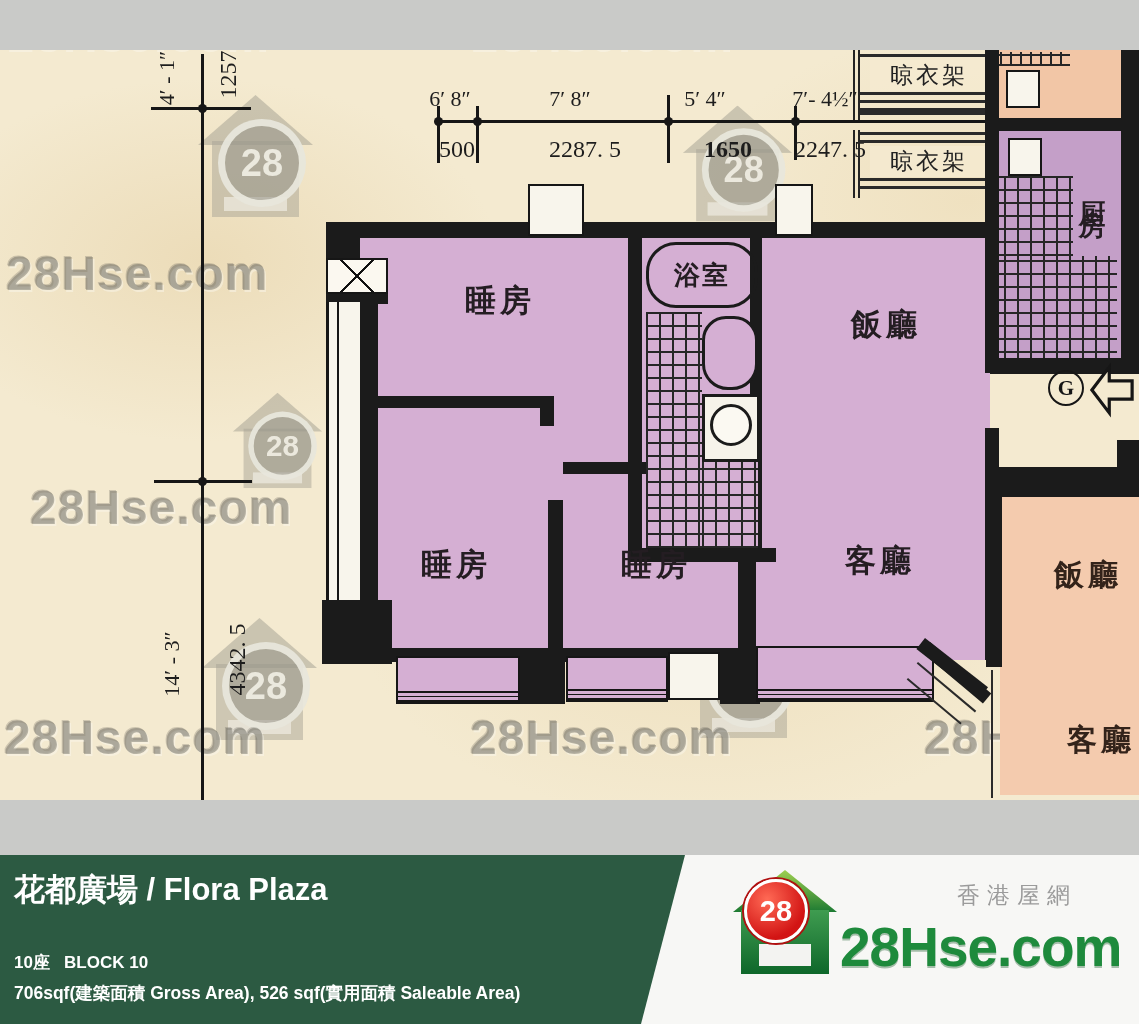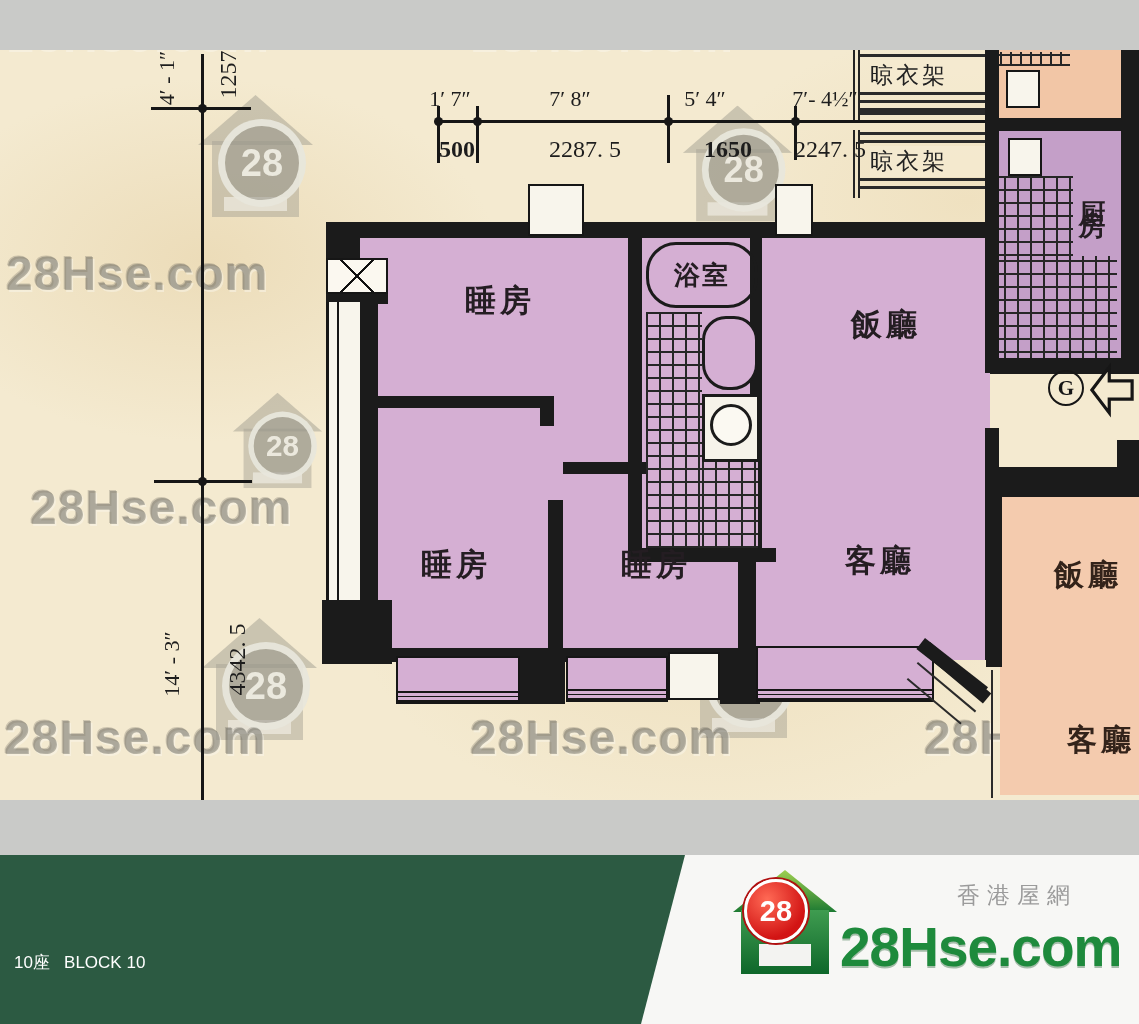--- a/index.html
+++ b/index.html
@@ -45,21 +45,21 @@
     background:rgba(168,164,150,.55);clip-path:polygon(50% 0,100% 100%,0 100%);}
   .wm-body{position:absolute;left:14px;top:46px;width:87px;height:76px;background:rgba(168,164,150,.5);}
   .wm-slot{position:absolute;left:26px;top:102px;width:63px;height:14px;background:rgba(242,240,230,.65);}
   .wm-ring{position:absolute;left:20px;top:24px;width:74px;height:74px;border-radius:50%;
     border:7px solid rgba(240,238,228,.85);background:rgba(150,147,136,.55);
     display:flex;align-items:center;justify-content:center;
     font-family:"Liberation Sans",sans-serif;font-weight:bold;font-size:38px;color:rgba(242,240,230,.9);}
   
   .rack{position:absolute;border-left:7px double #242424;}
   .rline{position:absolute;left:0;right:0;height:2.5px;background:#2a2a2a;}
-  .racklbl{position:absolute;left:10px;right:4px;font-size:23px;color:#222;
+  .racklbl{position:absolute;left:10px;right:4px;text-align:center;font-size:23px;color:#222;
     background:rgba(244,234,208,.85);letter-spacing:3px;white-space:nowrap;}
   
   .xbox{position:absolute;background:
     linear-gradient(45deg,transparent calc(50% - 1.3px),#111 calc(50% - 1.3px) calc(50% + 1.3px),transparent calc(50% + 1.3px)),
     linear-gradient(-45deg,transparent calc(50% - 1.3px),#111 calc(50% - 1.3px) calc(50% + 1.3px),transparent calc(50% + 1.3px)),
     #fbf8f0;border:2.5px solid #161616;box-sizing:border-box;}
   
   .bay{position:absolute;background:#d5afd3;border:2.5px solid #161616;box-sizing:border-box;}
   .baylines{position:absolute;left:0;right:0;bottom:0;height:11px;
     background:repeating-linear-gradient(0deg,#161616 0 1.6px,transparent 1.6px 4.5px);}
@@ -153,25 +153,25 @@
 
     <div class="dimline" style="left:438px;top:70px;width:562px;height:2.5px;"></div>
     <div class="dimline" style="left:437px;top:56px;width:2.5px;height:57px;"></div>
     <div class="dimline" style="left:476px;top:56px;width:2.5px;height:57px;"></div>
     <div class="dimline" style="left:667px;top:45px;width:2.5px;height:68px;"></div>
     <div class="dimline" style="left:794px;top:56px;width:2.5px;height:54px;"></div>
     <div class="dot" style="left:434px;top:67px;"></div>
     <div class="dot" style="left:473px;top:67px;"></div>
     <div class="dot" style="left:664px;top:67px;"></div>
     <div class="dot" style="left:791px;top:67px;"></div>
-    <div class="dimtext" style="left:405px;top:36px;width:90px;">1′ 7″</div>
+    <div class="dimtext" style="left:405px;top:36px;width:90px;">6′ 8″</div>
     <div class="dimtext" style="left:525px;top:36px;width:90px;">7′ 8″</div>
     <div class="dimtext" style="left:660px;top:36px;width:90px;">5′ 4″</div>
     <div class="dimtext" style="left:770px;top:36px;width:110px;">7′- 4½″</div>
-    <div class="dimtext mm" style="left:431px;top:86px;width:52px;font-weight:bold;">500</div>
+    <div class="dimtext mm" style="left:431px;top:86px;width:52px;">500</div>
     <div class="dimtext mm" style="left:535px;top:86px;width:100px;">2287. 5</div>
     <div class="dimtext mm" style="left:678px;top:86px;width:100px;font-weight:bold;">1650</div>
     <div class="dimtext mm" style="left:780px;top:86px;width:100px;">2247. 5</div>
 
     <div class="dimline" style="left:201px;top:4px;width:2.5px;height:746px;"></div>
     <div class="dimline" style="left:151px;top:57px;width:100px;height:3px;"></div>
     <div class="dimline" style="left:154px;top:430px;width:98px;height:3px;"></div>
     <div class="dot" style="left:198px;top:54px;"></div>
     <div class="dot" style="left:198px;top:427px;"></div>
     <div class="dimtext rot" style="left:122px;top:15px;width:90px;">4′ - 1″</div>
@@ -278,21 +278,23 @@
     <div style="position:absolute;left:918px;top:612px;width:76px;height:2px;background:#2a2a2a;transform:rotate(40deg);transform-origin:left top;"></div>
     <div style="position:absolute;left:908px;top:628px;width:70px;height:2px;background:#2a2a2a;transform:rotate(40deg);transform-origin:left top;"></div>
     <div style="position:absolute;left:991px;top:620px;width:2px;height:128px;background:#2a2a2a;"></div>
     <div class="roomlbl peachlbl" style="left:1042px;top:505px;width:92px;font-size:30px;">飯廳</div>
     <div class="roomlbl peachlbl" style="left:1058px;top:670px;width:86px;font-size:30px;">客廳</div>
 
   </div>
 
   <div id="footer">
     <div id="greenband"></div>
-    <div class="ftext" style="left:14px;top:96px;font-size:17px;font-weight:normal;">10座   BLOCK 10</div>
+    <div class="ftext" style="left:14px;top:14px;font-size:31px;font-weight:bold;">花都廣場 / Flora Plaza</div>
+    <div class="ftext" style="left:14px;top:96px;font-size:17px;font-weight:bold;">10座   BLOCK 10</div>
+    <div class="ftext" style="left:14px;top:126px;font-size:17.5px;font-weight:bold;">706sqf(建築面積 Gross Area), 526 sqf(實用面積 Saleable Area)</div>
 
     <div class="brand-house">
       <div class="bh-roof"></div>
       <div class="bh-body"></div>
       <div class="bh-slot"></div>
       <div class="bh-circle">28</div>
     </div>
     <div class="brand-word">28Hse.com</div>
     <div class="brand-tag">香港屋網</div>
   </div>

